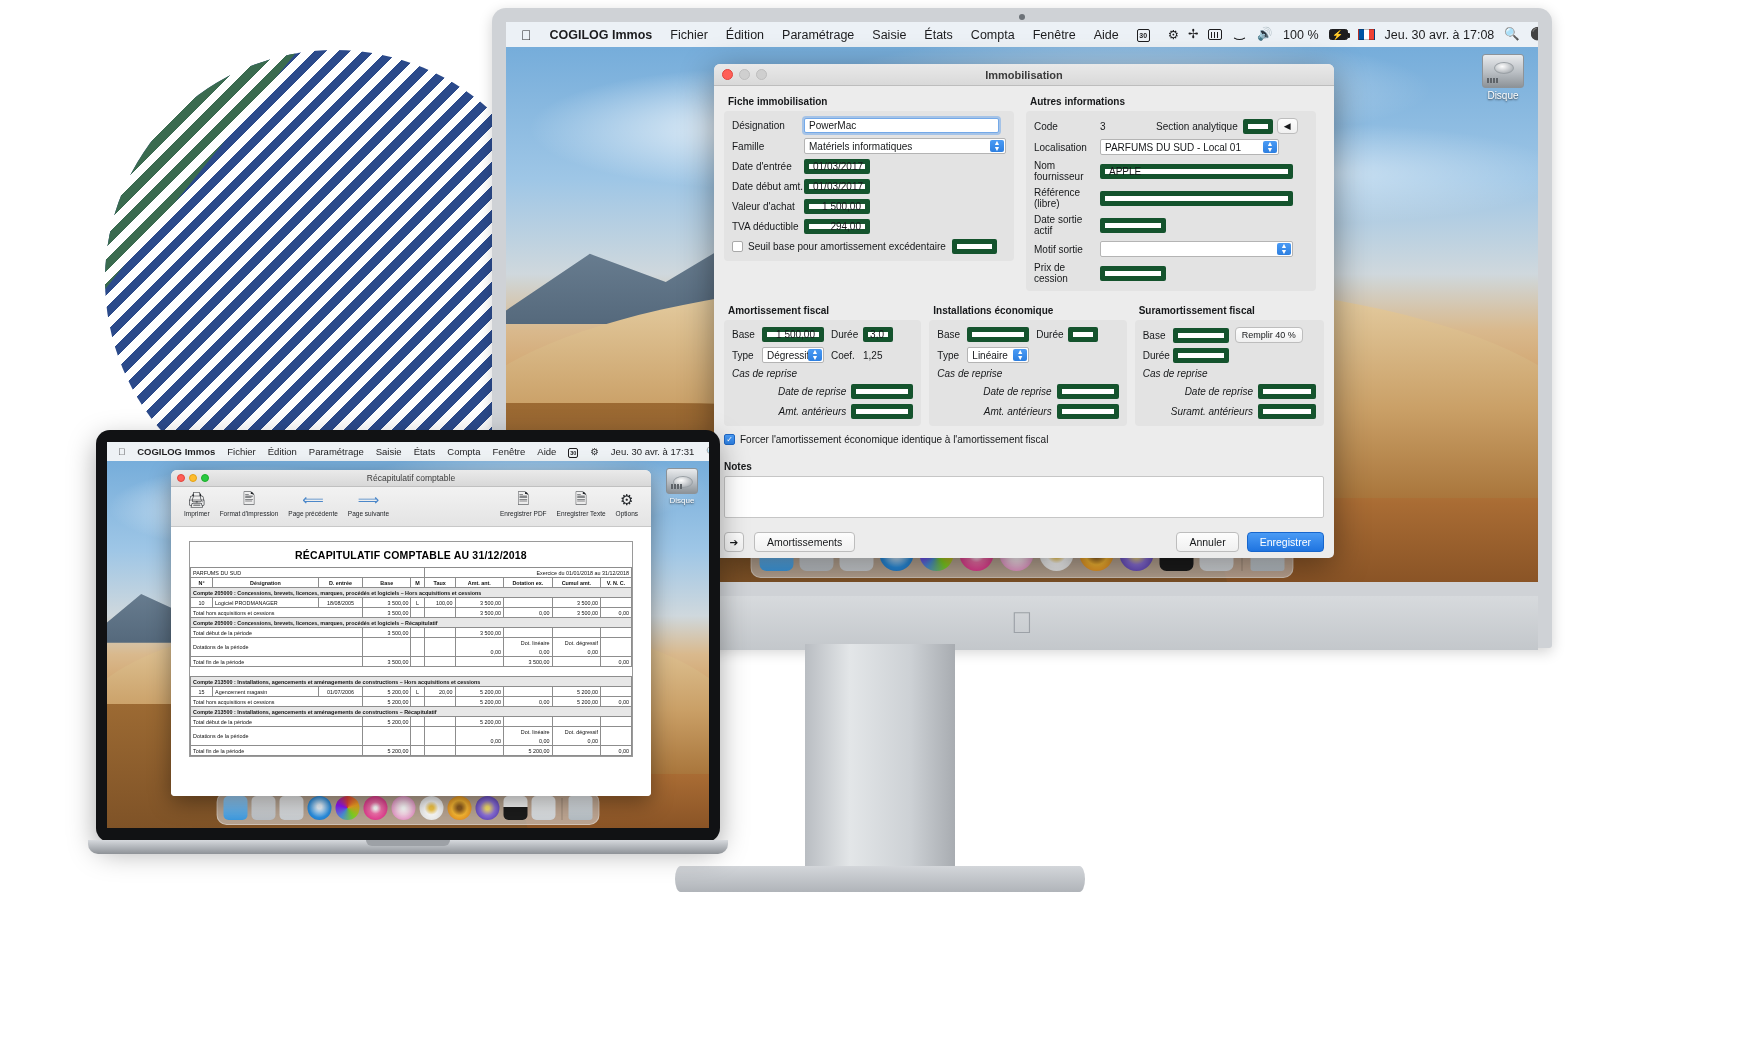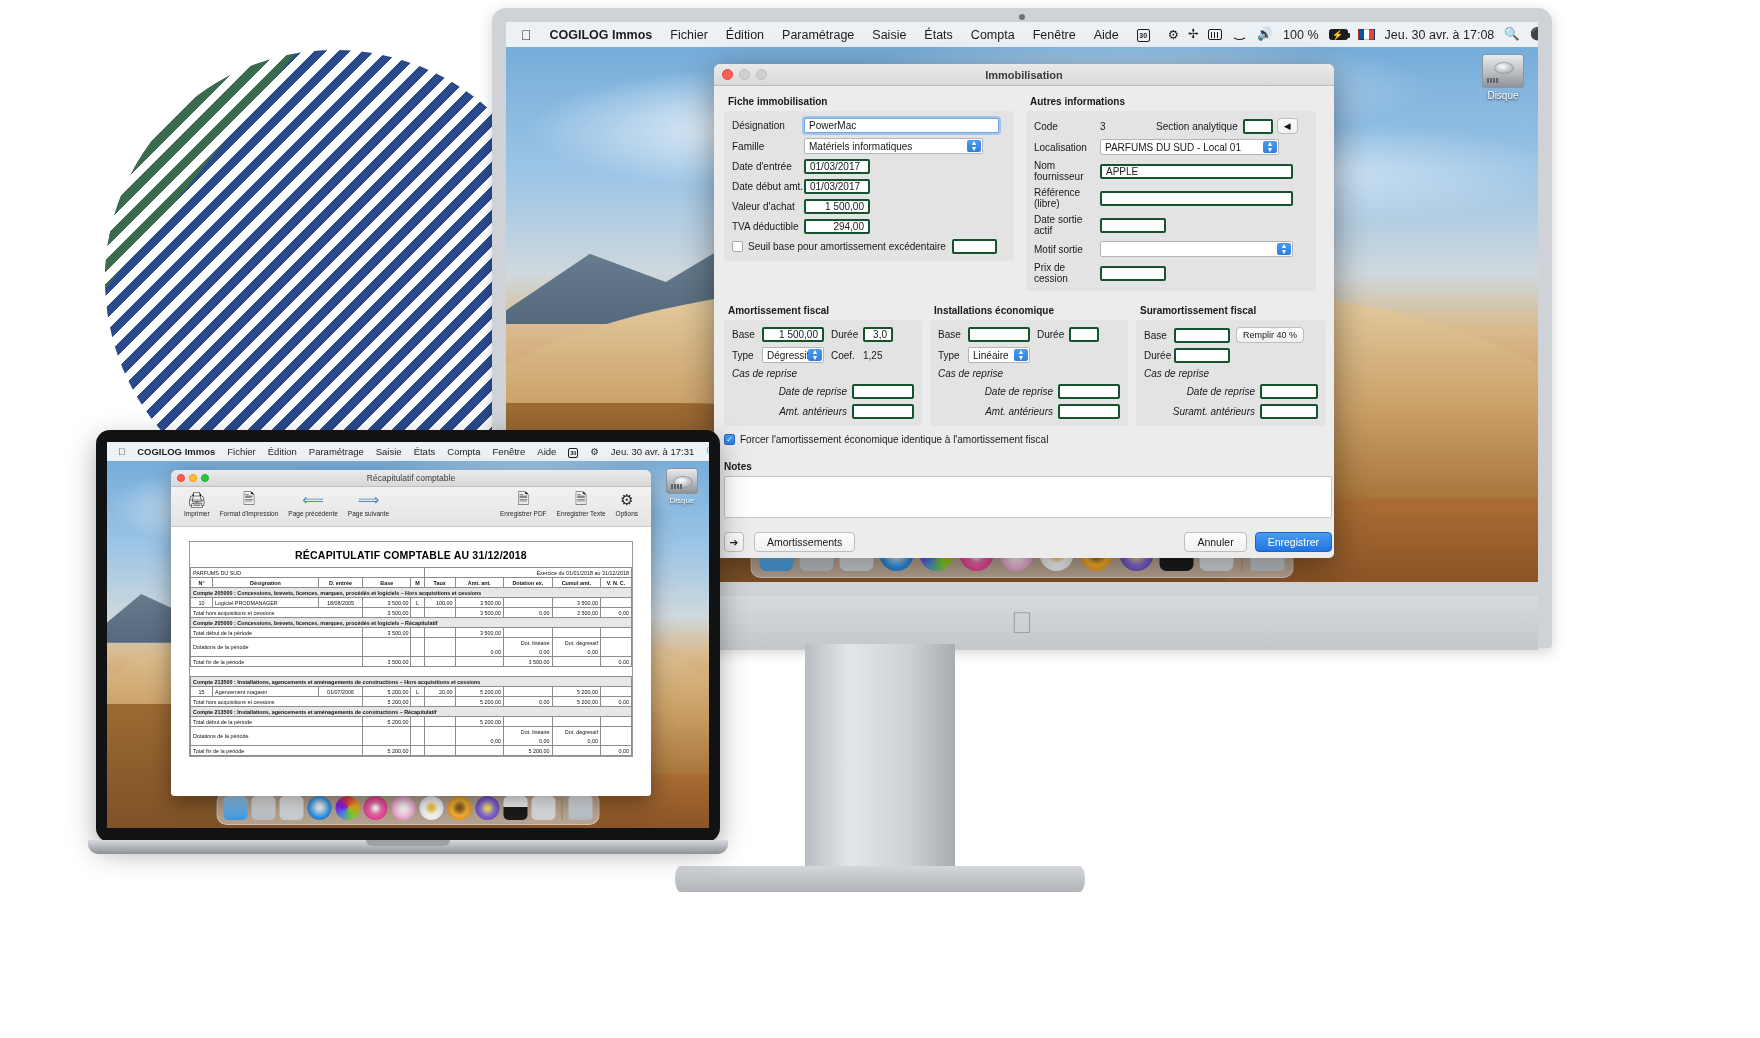--- a/index.html
+++ b/index.html
@@ -149,30 +149,30 @@
     border-bottom:1px solid #bdbdbd; display:flex; align-items:center; position:relative;
   }
   .traffic { display:flex; gap:6px; padding-left:8px; }
   .tl { width:11px; height:11px; border-radius:50%; }
   .tl.r{ background:#ff5f57; border:.5px solid #e0443e;}
   .tl.y{ background:#cfcfcf; border:.5px solid #bdbdbd;}
   .tl.g{ background:#cfcfcf; border:.5px solid #bdbdbd;}
   .dlg-title-text {
     position:absolute; left:0; right:0; text-align:center; font-size:11px; font-weight:600; color:#3b3b3b;
   }
-  .dlg-body { padding: 8px 2px 0 10px; }
+  .dlg-body { padding: 8px 10px 0 10px; }
 
   .grp-title { font-weight:bold; font-size:10px; margin: 2px 0 4px 4px; }
   .grp-box { background:#e3e3e3; border-radius:4px; padding:7px 8px; }
 
   .frow { display:flex; align-items:center; margin-bottom:5px; }
   .flabel { font-size:10px; color:#16181a; }
   .fval { font-size:10px; }
   .inp {
-    background:#fff; border:2px solid #14532d; border-radius:2px;
+    background:#fff; border:5px solid #14532d; border-radius:2px;
     height:15px; font-size:10px; line-height:13px; padding:0 4px;
     color:#16181a; display:flex; align-items:center;
   }
   .inp.num { justify-content:flex-end; }
   .inp.focus { border:1px solid #74a9e8; box-shadow:0 0 0 2px rgba(103,164,235,.5); }
   .combo {
     background:#fff; border:1px solid #b4b4b4; border-radius:2px;
     height:16px; font-size:10px; padding:0 20px 0 4px; display:flex; align-items:center;
     position:relative;
   }
@@ -383,21 +383,21 @@
 
             <div style="width:290px;">
               <div class="grp-title">Fiche immobilisation</div>
               <div class="grp-box">
                 <div class="frow">
                   <span class="flabel" style="width:72px">Désignation</span>
                   <span class="inp focus" style="width:195px">PowerMac</span>
                 </div>
                 <div class="frow">
                   <span class="flabel" style="width:72px">Famille</span>
-                  <span class="combo" style="width:179px">
+                  <span class="combo" style="width:202px">
                     <span>Matériels informatiques</span>
                     <span class="arrows">
                         <span>▲</span>
                         <span>▼</span>
                       </span>
                   </span>
                 </div>
                 <div class="frow">
                   <span class="flabel" style="width:72px">Date d'entrée</span>
                   <span class="inp" style="width:66px">01/03/2017</span>

